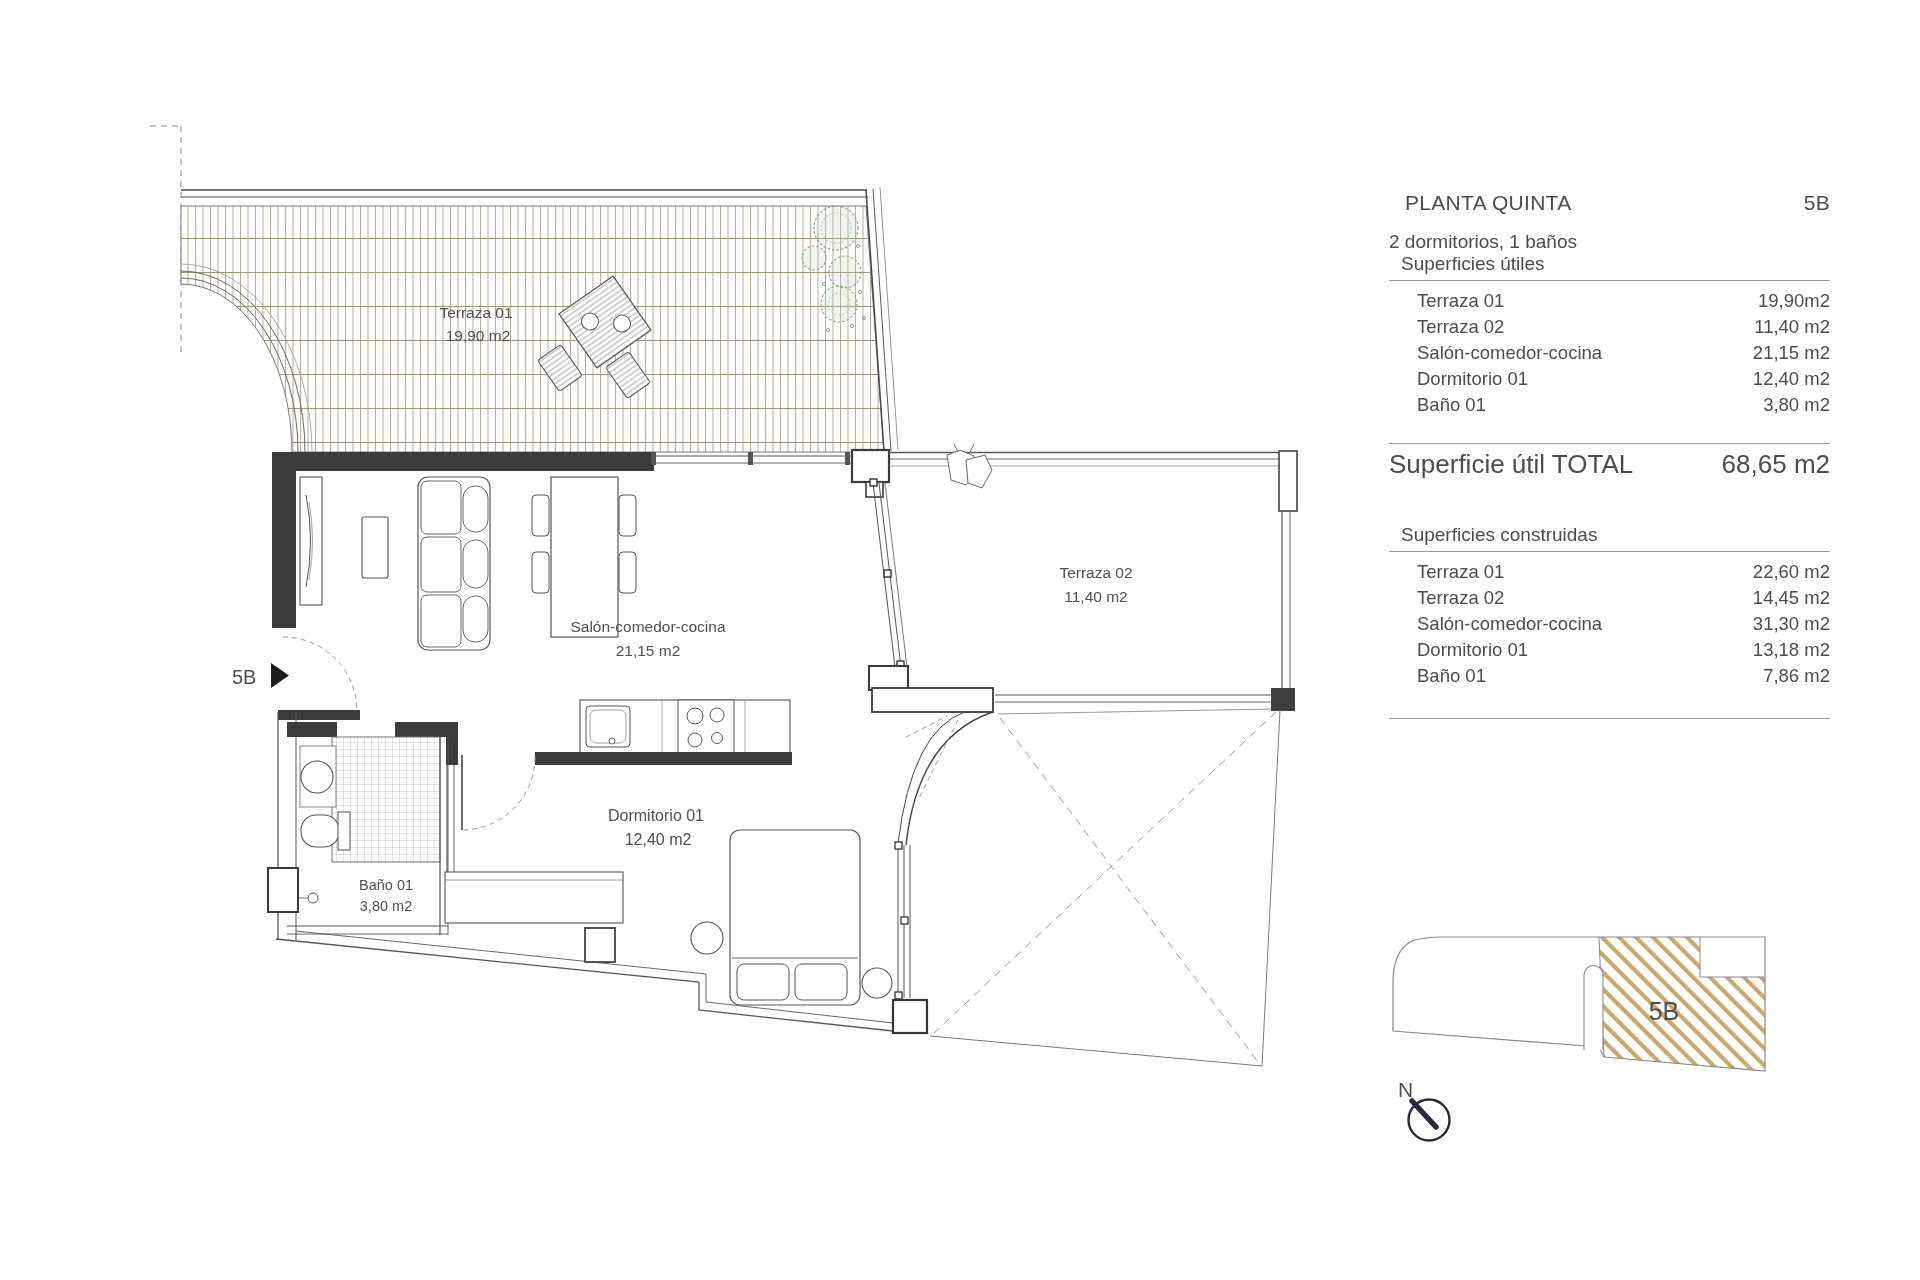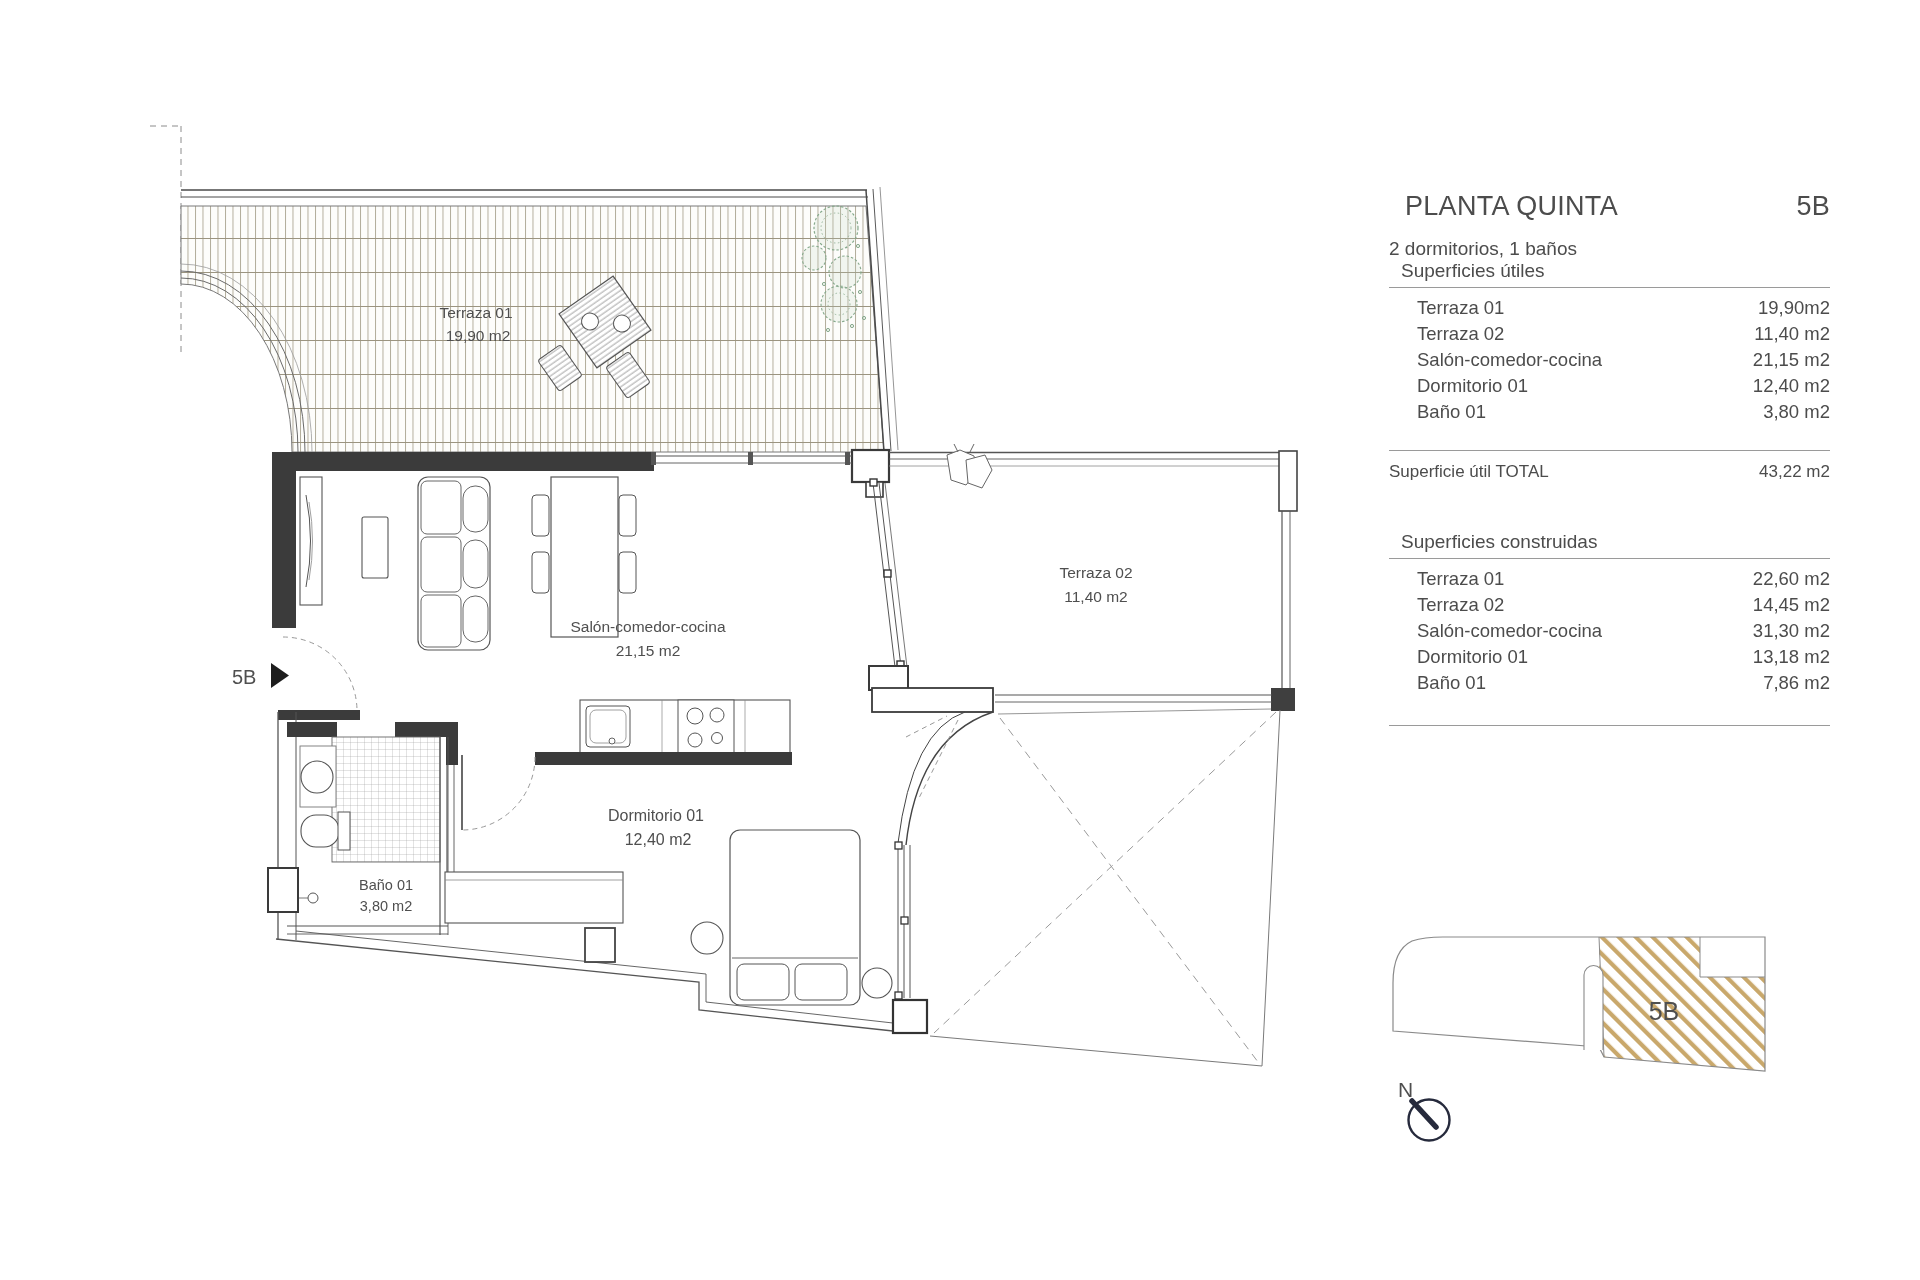--- a/index.html
+++ b/index.html
@@ -4,31 +4,31 @@
 <style>
   html,body{margin:0;padding:0;background:#ffffff;}
   body{width:1920px;height:1280px;position:relative;overflow:hidden;
        font-family:"Liberation Sans", sans-serif;color:#4c4c4c;}
   svg text{font-family:"Liberation Sans", sans-serif;fill:#4f4f4f;}
 
   .plan-svg{position:absolute;left:0;top:0;}
 
   
   .panel{position:absolute;left:1389px;top:191px;width:441px;}
-  .title-row{display:flex;justify-content:space-between;font-size:27px;
+  .title-row{display:flex;justify-content:space-between;font-size:21px;
              letter-spacing:.3px;padding-left:16px;}
   .subtitle{font-size:19px;margin-top:16px;}
   .sec-head{font-size:19px;padding-left:12px;}
   .sec-head.second{margin-top:46px;}
   .rule{border:none;border-top:1.2px solid #9a9a9a;margin:5px 0 7px 0;}
   .rule.pre-total{margin-top:25px;}
   .rule.pre-total2{margin-top:29px;}
   .row{display:flex;justify-content:space-between;font-size:18.5px;
        line-height:26px;padding-left:28px;}
-  .total-row{display:flex;justify-content:space-between;font-size:17px;
+  .total-row{display:flex;justify-content:space-between;font-size:26px;
              line-height:27px;}
 </style>
 </head>
 <body>
 
 <svg class="plan-svg" width="1920" height="1280" viewBox="0 0 1920 1280">
   <defs>
     <pattern id="deckHatch" width="7.5" height="34" patternUnits="userSpaceOnUse">
       <rect width="7.5" height="34" fill="#fdfdfb"></rect>
       <path d="M0.5,0 V34" stroke="#a9a28e" stroke-width="0.9"></path>
@@ -305,21 +305,21 @@
     <span>12,40 m2</span>
   </div>
   <div class="row">
     <span>Baño 01</span>
     <span>3,80 m2</span>
   </div>
 
   <hr class="rule pre-total">
   <div class="total-row">
     <span>Superficie útil TOTAL</span>
-    <span>43,22 m2</span>
+    <span>68,65 m2</span>
   </div>
 
   <div class="sec-head second">Superficies  construidas</div>
   <hr class="rule">
   <div class="row">
     <span>Terraza 01</span>
     <span>22,60 m2</span>
   </div>
   <div class="row">
     <span>Terraza 02</span>

